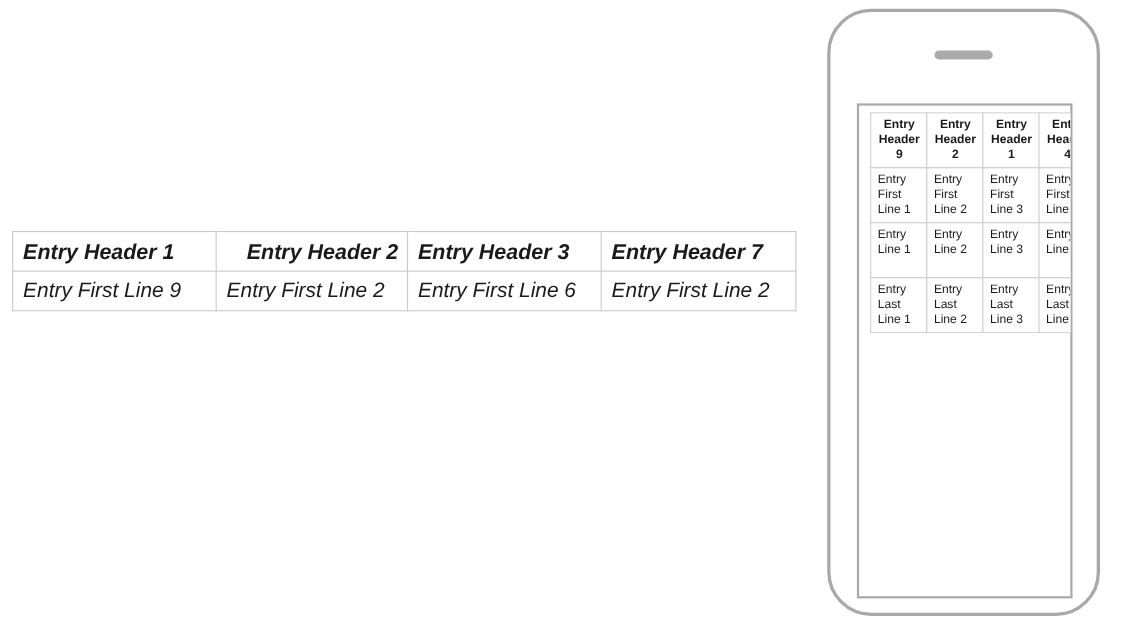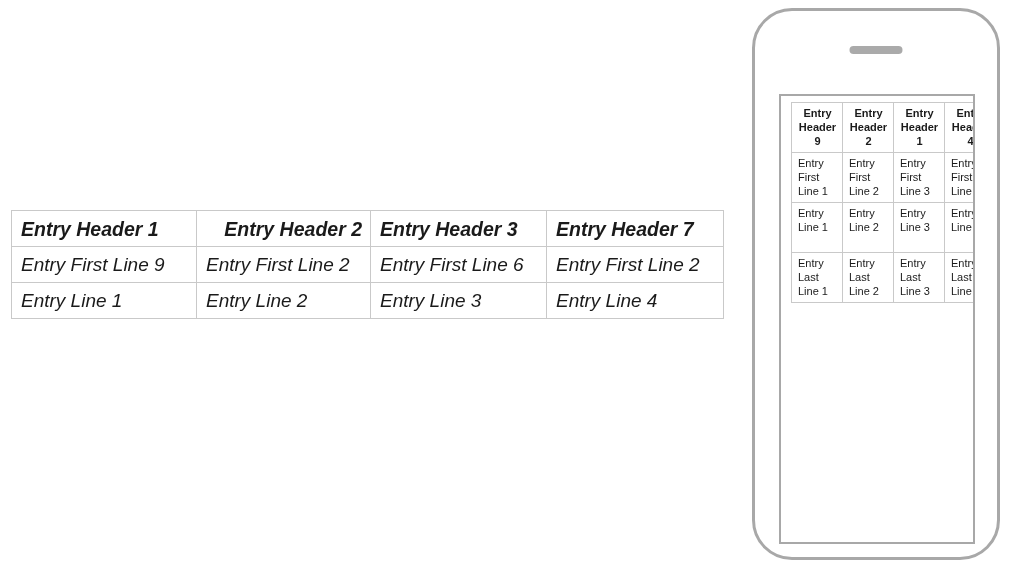--- a/index.html
+++ b/index.html
@@ -124,26 +124,20 @@
         <th class="col-4">Entry Header 7</th>
       </tr>
     </thead>
     <tbody>
       <tr>
         <td>Entry First Line 9</td>
         <td>Entry First Line 2</td>
         <td>Entry First Line 6</td>
         <td>Entry First Line 2</td>
       </tr>
-      <tr>
-        <td>Entry Line 1</td>
-        <td>Entry Line 2</td>
-        <td>Entry Line 3</td>
-        <td>Entry Line 4</td>
-      </tr>
     </tbody>
   </table>
 </div>
 
 <div class="phone-frame">
   <div class="phone-speaker"></div>
   <div class="phone-screen">
     <div class="phone-table-wrap">
       <table class="entry-table">
         <thead>

